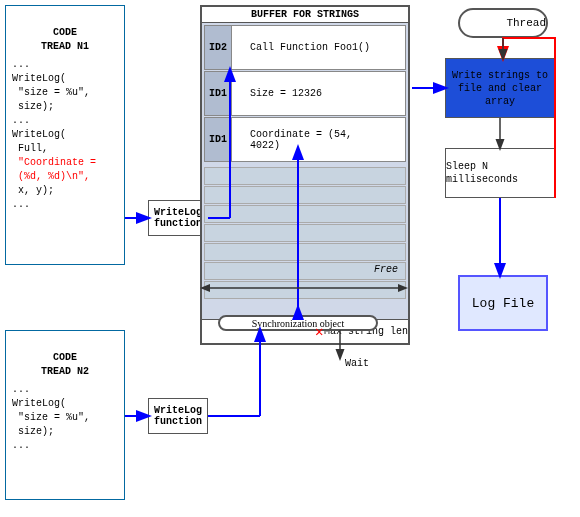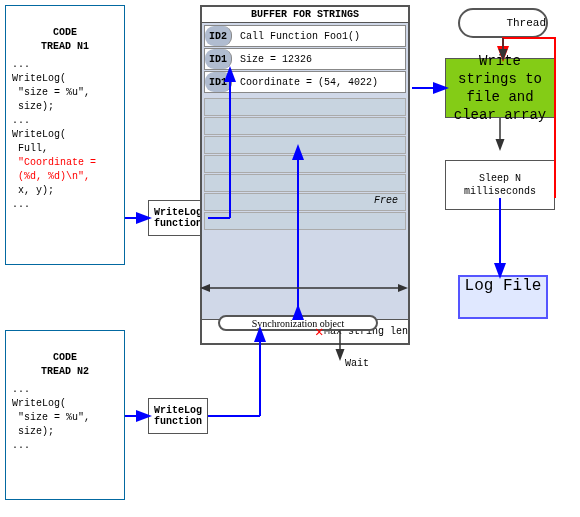--- a/index.html
+++ b/index.html
@@ -102,34 +102,33 @@
       display: flex;
       align-items: center;
       border: 1px solid #888;
       margin-bottom: 1px;
       background: white;
       min-height: 22px;
     }
 
     .buffer-row-id {
       background: #b0bcd0;
-      padding: 4px 4px;
+      padding: 16px 4px;
       border-right: 1px solid #888;
       font-size: 10px;
       font-weight: bold;
       min-width: 22px;
       text-align: left;
       align-self: stretch;
       display: flex;
       align-items: center;
-      border-radius: 9px;
     }
 
     .buffer-row-content {
-      padding: 2px 8px;
+      padding: 2px 18px;
       font-size: 10px;
     }
 
     .buffer-empty-row {
       border: 1px solid #aaa;
       margin-bottom: 1px;
       min-height: 18px;
       background: #c8d4e0;
     }
 
@@ -182,58 +181,58 @@
     }
 
     
     .write-strings-box {
       position: absolute;
       left: 445px;
       top: 58px;
       width: 110px;
       height: 60px;
       border: 1px solid #555;
-      background: #84cc16;
+      background: #1d4ed8;
       display: flex;
       align-items: center;
       justify-content: center;
       text-align: center;
-      font-size: 14px;
+      font-size: 10px;
       line-height: 1.3;
     }
 
     
     .sleep-box {
       position: absolute;
       left: 445px;
-      top: 160px;
+      top: 148px;
       width: 110px;
       height: 50px;
       border: 1px solid #555;
       background: white;
       display: flex;
       align-items: center;
       justify-content: center;
-      text-align: center;
       font-size: 10px;
       line-height: 1.3;
     }
 
     
     .logfile-box {
       position: absolute;
       left: 458px;
       top: 275px;
       width: 90px;
-      height: 44px;
+      height: 56px;
       border: 2px solid #5555ff;
       background: #e0e8ff;
       display: flex;
-      justify-content: center;
-      font-size: 16px;
+      align-items: center;
+      justify-content: center;
+      font-size: 13px;
     }
 
     
     .arrows-svg {
       position: absolute;
       top: 0;
       left: 0;
       width: 580px;
       height: 517px;
       pointer-events: none;

